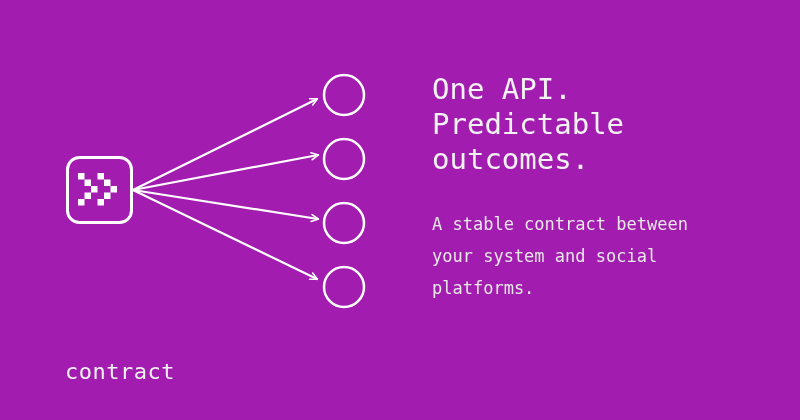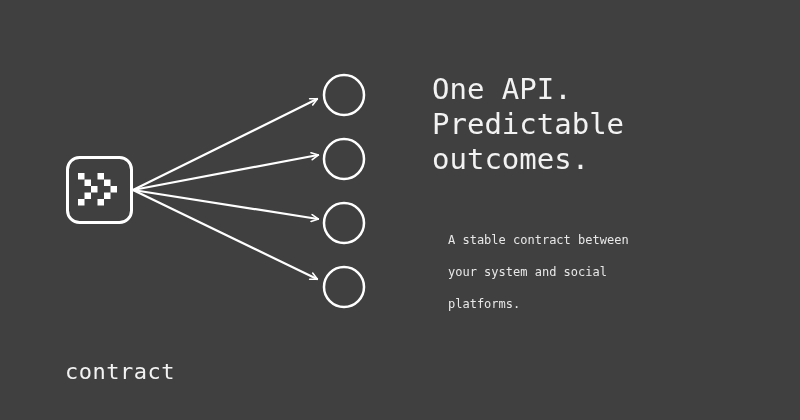--- a/index.html
+++ b/index.html
@@ -7,21 +7,21 @@
     padding: 0;
     background: #0d0d0d;
   }
   body {
     font-family: "DejaVu Sans Mono", "Liberation Mono", monospace;
   }
   #canvas {
     position: relative;
     width: 800px;
     height: 420px;
-    background: #404040;
+    background: #a21caf;
     overflow: hidden;
   }
   #diagram {
     position: absolute;
     left: 0;
     top: 0;
     width: 800px;
     height: 420px;
   }
   .hero-text {
@@ -34,27 +34,27 @@
     margin: 0;
     font-family: "DejaVu Sans Mono", "Liberation Mono", monospace;
     font-size: 29px;
     line-height: 35px;
     font-weight: 400;
     color: #f2f2f2;
     letter-spacing: 0px;
     white-space: pre-line;
   }
   .subcopy {
-    margin: 16px;
+    margin: 0;
     position: absolute;
     left: 432px;
     top: 208px;
     width: 330px;
     font-family: "DejaVu Sans Mono", "Liberation Mono", monospace;
-    font-size: 12px;
+    font-size: 17px;
     line-height: 32px;
     color: #e8e8e8;
     white-space: pre-line;
   }
   .wordmark {
     position: absolute;
     left: 65px;
     top: 358px;
     font-family: "DejaVu Sans Mono", "Liberation Mono", monospace;
     font-size: 22px;

